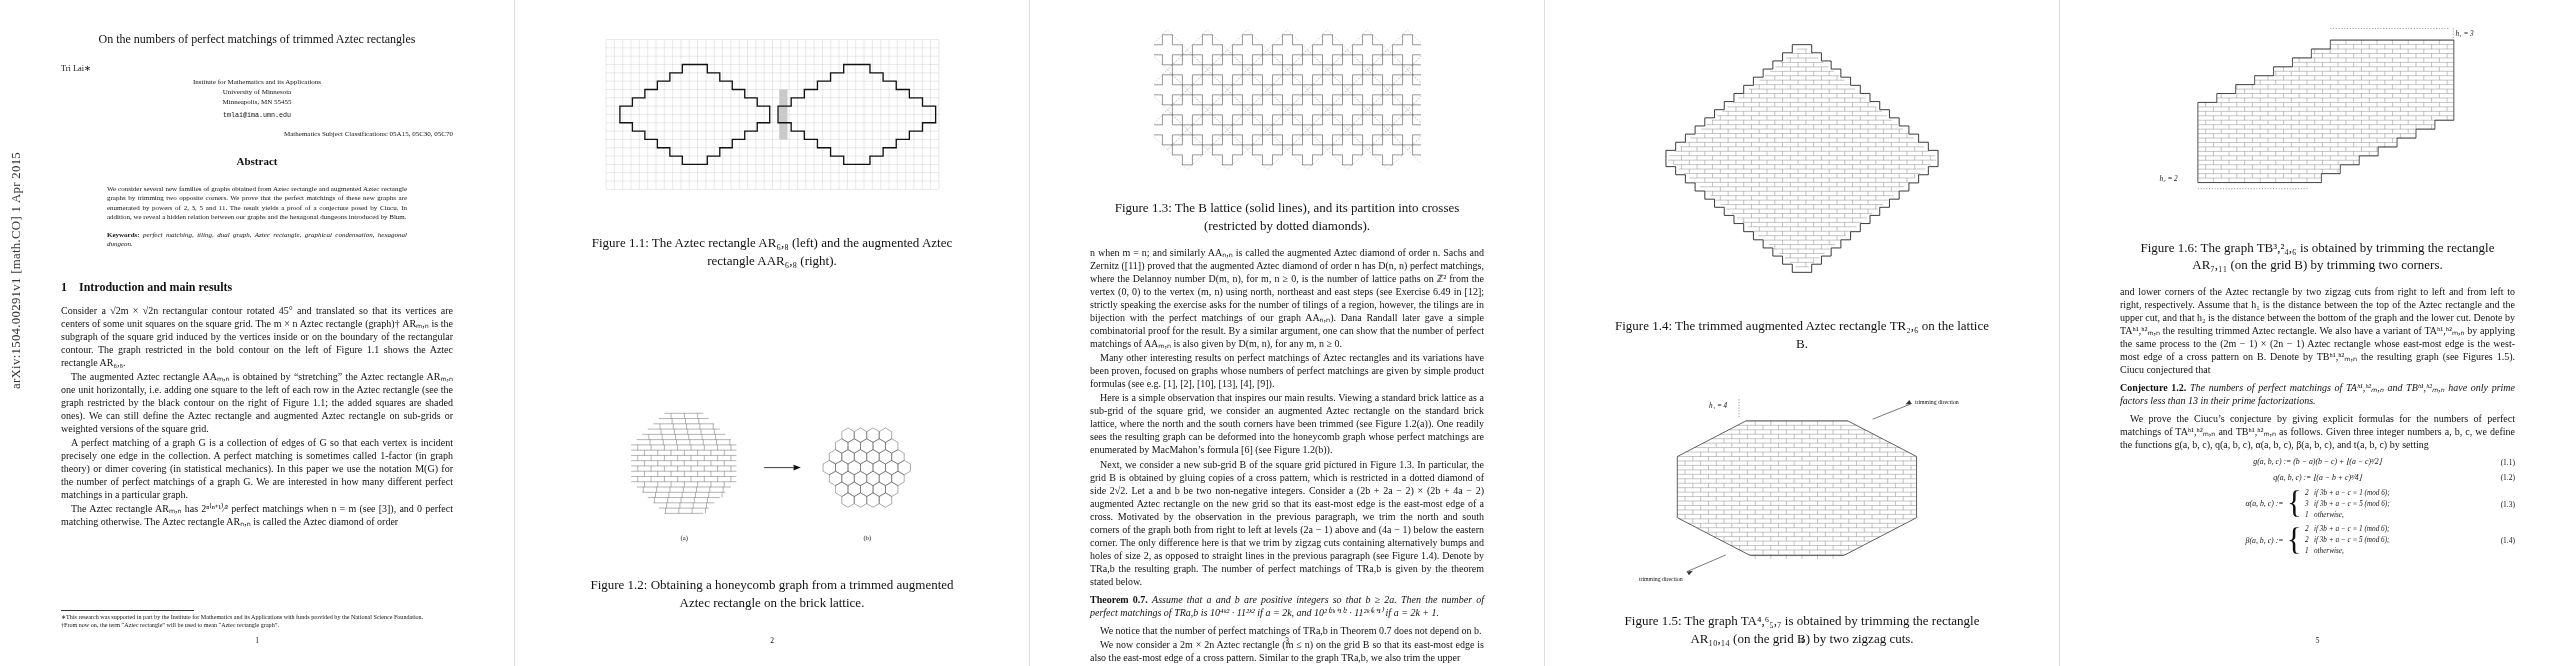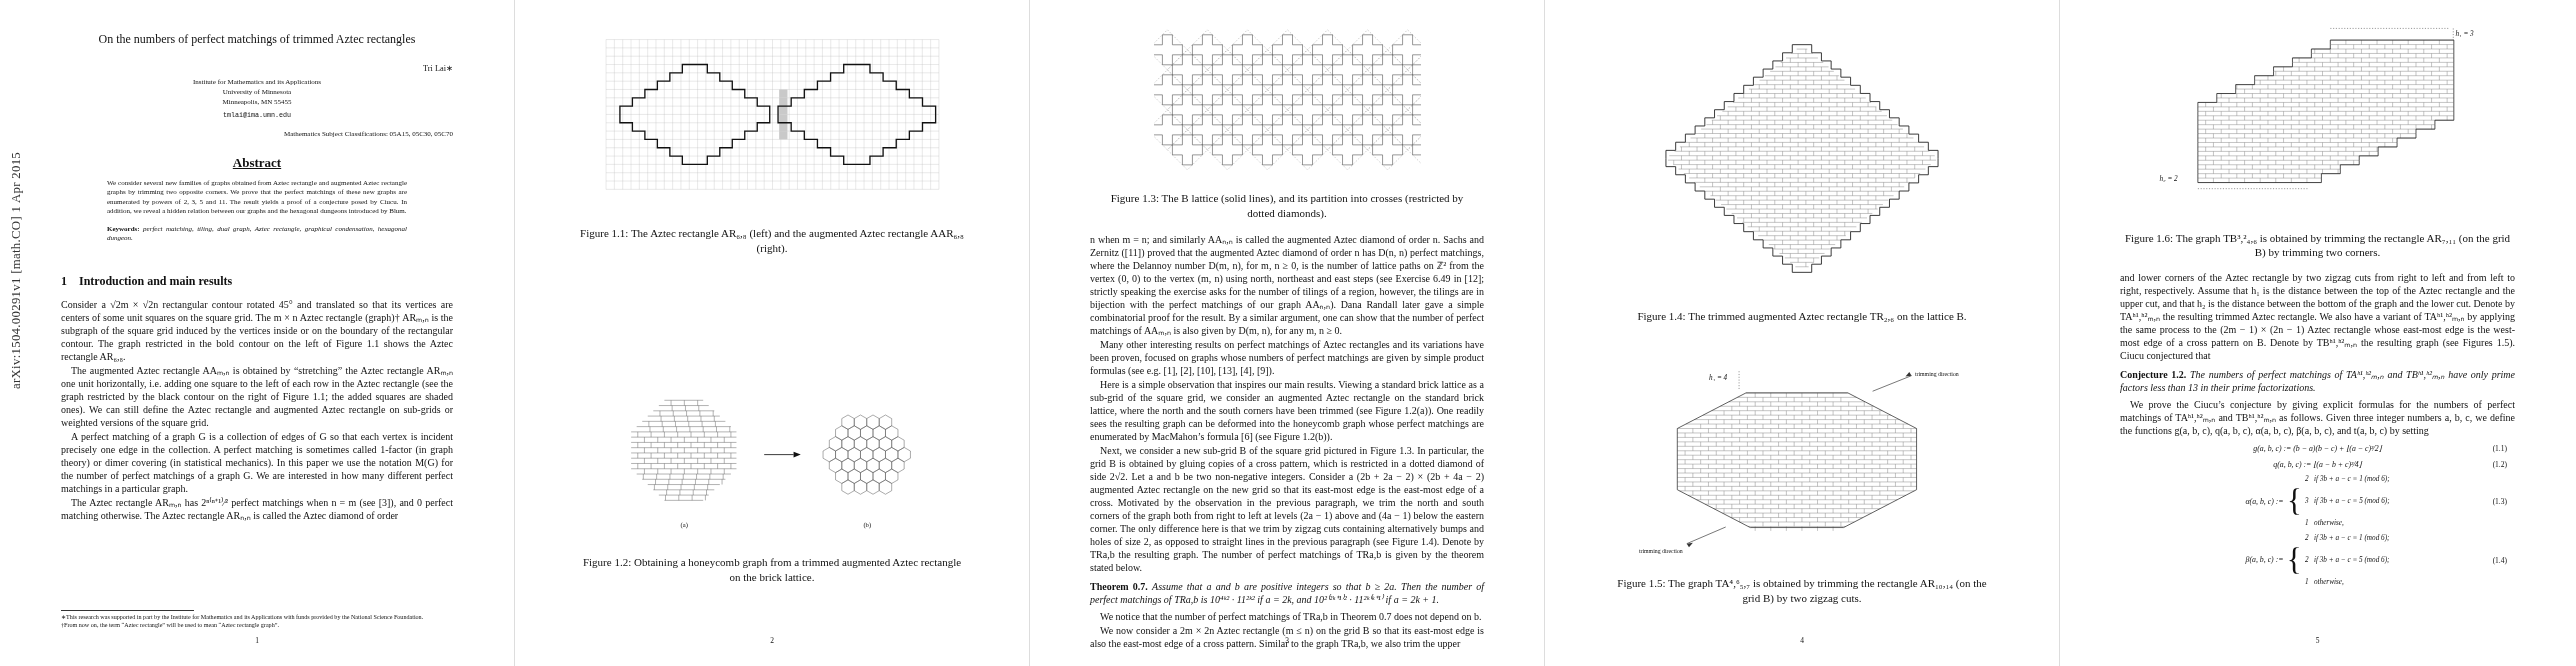--- a/index.html
+++ b/index.html
@@ -4,53 +4,53 @@
 <style>
   html,body{margin:0;padding:0;background:#fff;}
   .sheet{display:flex;width:2576px;height:667px;font-family:"Liberation Serif",serif;color:#111;}
   .page{position:relative;width:515px;height:667px;background:#fff;border-right:0.6px solid #ddd;box-sizing:border-box;overflow:hidden;}
   .page:last-child{border-right:none;}
   .content{padding:32px 61px 0 61px;}
   .content3{padding:22px 60px 0 60px;}
   .content5{padding:14.5px 60px 0 60px;}
   .arxiv{position:absolute;top:389px;left:9px;transform:rotate(-90deg);transform-origin:0 0;font-size:12.8px;color:#333;letter-spacing:0.3px;white-space:nowrap;}
   .title{text-align:center;font-size:12px;margin-bottom:15.6px;}
-  .author{text-align:right;font-size:8.3px;margin-bottom:5.6px;}
+  .author{text-align:left;font-size:8.3px;margin-bottom:5.6px;}
   .affil{text-align:center;font-size:7px;line-height:1.4;}
   .email{text-align:center;font-size:6.7px;font-family:"Liberation Mono",monospace;margin-top:3.9px;}
   .msc{text-align:right;font-size:7px;margin-top:11px;}
-  .abs-head{text-align:center;font-size:13px;font-weight:bold;margin-top:16.7px;margin-bottom:8px;text-decoration:underline;}
+  .abs-head{text-align:center;font-size:11px;font-weight:bold;margin-top:16.7px;margin-bottom:18px;}
   .abstract{width:300px;margin:0 auto;font-size:7px;line-height:1.32;text-align:justify;}
   .keywords{width:300px;margin:9px auto 0;font-size:7px;line-height:1.32;text-align:justify;}
   .keywords i{font-style:italic;}
   .sec{font-size:12px;font-weight:bold;margin:30px 0 9px;white-space:pre;}
   .bp{font-size:10px;line-height:1.3;text-align:justify;margin:0 0 1.1px 0;text-indent:10px;}
   .noindent{text-indent:0;}
   .thm i,.it{font-style:italic;}
   .footnotes{position:absolute;left:61px;right:61px;bottom:37px;}
   .fnrule{width:133px;border-top:0.6px solid #333;margin-bottom:3.3px;}
   .fn{font-size:6.1px;line-height:1.3;text-align:justify;}
   .pagenum{position:absolute;bottom:22px;left:0;right:0;text-align:center;font-size:7.5px;}
   .fig{display:block;margin:0 auto;}
   .figtop{margin-top:34px;}
-  .caption{width:389px;margin:20px auto 0;text-align:center;font-size:11px;line-height:1.35;}
+  .caption{width:389px;margin:28px auto 0;text-align:center;font-size:13px;line-height:1.35;}
   .gap{height:121px;}
   .gap4{height:36px;}
   svg text{font-family:"Liberation Serif",serif;}
   .sublab{font-size:12px;fill:#111;}
   .figlabel{font-size:13px;font-style:italic;fill:#111;}
   .figsmall{font-size:10.5px;fill:#111;}
   .dash{stroke:#444;stroke-width:1;stroke-dasharray:2,3;fill:none;}
   .arr{stroke:#333;stroke-width:1.2;fill:none;}
   .eq{position:relative;display:flex;justify-content:center;align-items:center;margin:6.7px 0;font-size:7.8px;}
   .eq-body,.eq-lhs{font-style:italic;}
   .eq-lhs{margin-right:3.3px;}
-  .tag{position:absolute;right:8px;top:50%;transform:translateY(-50%);font-style:normal;font-size:7.5px;}
+  .tag{position:absolute;right:0;top:50%;transform:translateY(-50%);font-style:normal;font-size:7.5px;}
   .brace{font-size:31px;font-weight:300;line-height:0.85;margin-right:3.3px;}
-  .case-col{display:flex;flex-direction:column;gap:14px;font-size:7.2px;font-style:italic;}
+  .case-col{display:flex;flex-direction:column;gap:3px;font-size:7.2px;font-style:italic;}
   .case-col span{white-space:pre;}
 </style>
 </head>
 <body>
 
 <div class="sheet">
 
   <div class="page">
     <div class="arxiv">arXiv:1504.00291v1 [math.CO] 1 Apr 2015</div>
     <div class="content">

